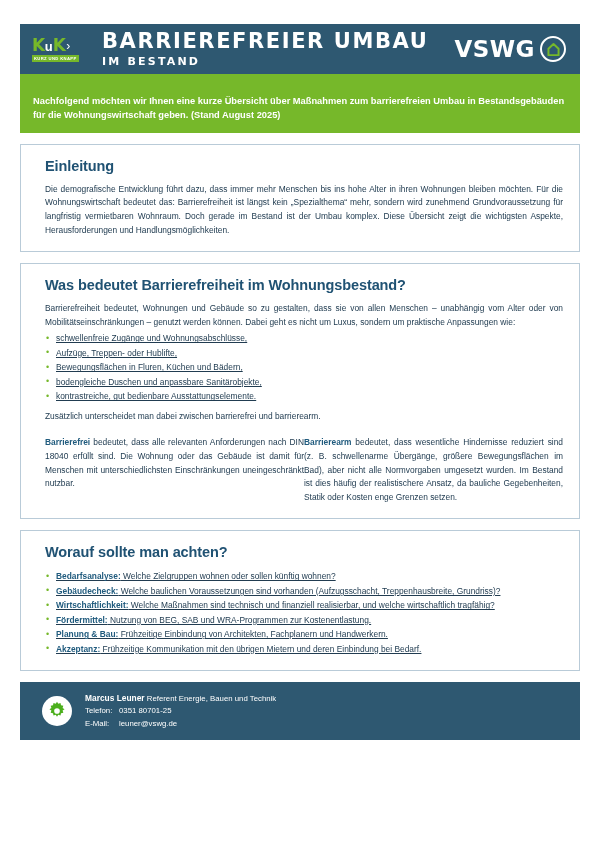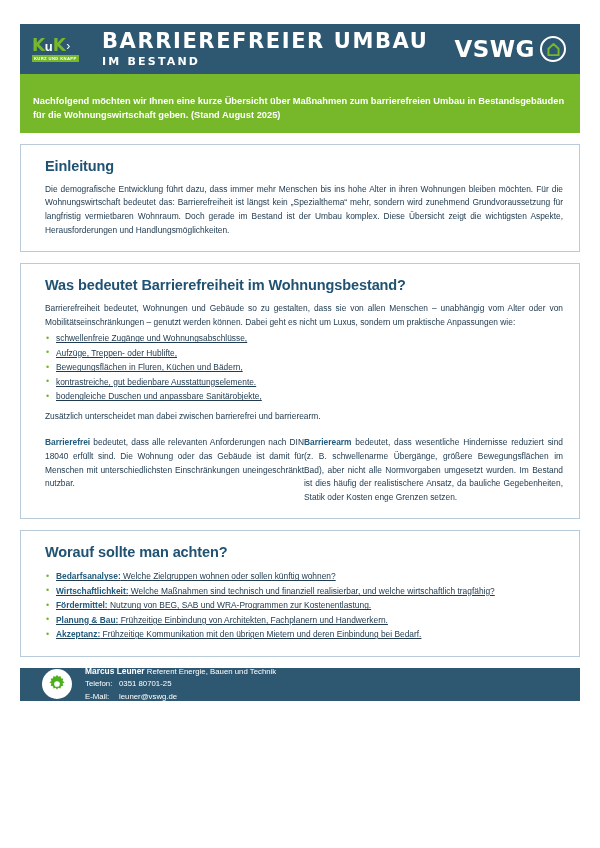--- a/index.html
+++ b/index.html
@@ -199,21 +199,21 @@
     font-weight: bold;
     color: #1f5a7d;
   }
 
   .spacer-line { height: 6px; }
 
   
   .footer {
     margin-top: 11px;
     background: #2e5871;
-    height: 33px;
+    height: 58px;
     display: flex;
     align-items: center;
     padding: 0 14px;
     box-sizing: border-box;
   }
   .footer-icon {
     width: 30px;
     height: 30px;
     border-radius: 50%;
     background: #ffffff;
@@ -274,40 +274,41 @@
     <p>Die demografische Entwicklung führt dazu, dass immer mehr Menschen bis ins hohe Alter in ihren Wohnungen bleiben möchten. Für die Wohnungswirtschaft bedeutet das: Barrierefreiheit ist längst kein „Spezialthema“ mehr, sondern wird zunehmend Grundvoraussetzung für langfristig vermietbaren Wohnraum. Doch gerade im Bestand ist der Umbau komplex. Diese Übersicht zeigt die wichtigsten Aspekte, Herausforderungen und Handlungsmöglichkeiten.</p>
   </div>
 
   <div class="card">
     <h2>Was bedeutet Barrierefreiheit im Wohnungsbestand?</h2>
     <p>Barrierefreiheit bedeutet, Wohnungen und Gebäude so zu gestalten, dass sie von allen Menschen – unabhängig vom Alter oder von Mobilitätseinschränkungen – genutzt werden können. Dabei geht es nicht um Luxus, sondern um praktische Anpassungen wie:</p>
     <ul class="bullets">
       <li>schwellenfreie Zugänge und Wohnungsabschlüsse,</li>
       <li>Aufzüge, Treppen- oder Hublifte,</li>
       <li>Bewegungsflächen in Fluren, Küchen und Bädern,</li>
+      <li>bodengleiche Duschen und anpassbare Sanitärobjekte,</li>
       <li>kontrastreiche, gut bedienbare Ausstattungselemente.</li>
-      <li>bodengleiche Duschen und anpassbare Sanitärobjekte,</li>
     </ul>
     <div class="spacer-line"></div>
     <p>Zusätzlich unterscheidet man dabei zwischen barrierefrei und barrierearm.</p>
 
     <div class="two-col">
       <div>
         <p><span class="lead-term">Barrierefrei</span><span> bedeutet, dass alle relevanten Anforderungen nach DIN 18040 erfüllt sind. Die Wohnung oder das Gebäude ist damit für Menschen mit unterschiedlichsten Einschränkungen uneingeschränkt nutzbar.</span></p>
       </div>
       <div>
         <p><span class="lead-term">Barrierearm</span><span> bedeutet, dass wesentliche Hindernisse reduziert sind (z. B. schwellenarme Übergänge, größere Bewegungsflächen im Bad), aber nicht alle Normvorgaben umgesetzt wurden. Im Bestand ist dies häufig der realistischere Ansatz, da bauliche Gegebenheiten, Statik oder Kosten enge Grenzen setzen.</span></p>
       </div>
     </div>
   </div>
 
   <div class="card">
     <h2>Worauf sollte man achten?</h2>
     <ul class="bullets">
       <li><b>Bedarfsanalyse:</b><span> Welche Zielgruppen wohnen oder sollen künftig wohnen?</span></li>
+      <li><b>Gebäudecheck:</b><span> Welche baulichen Voraussetzungen sind vorhanden (Aufzugsschacht, Treppenhausbreite, Grundriss)?</span></li>
       <li><b>Wirtschaftlichkeit:</b><span> Welche Maßnahmen sind technisch und finanziell realisierbar, und welche wirtschaftlich tragfähig?</span></li>
       <li><b>Fördermittel:</b><span> Nutzung von BEG, SAB und WRA-Programmen zur Kostenentlastung.</span></li>
       <li><b>Planung &amp; Bau:</b><span> Frühzeitige Einbindung von Architekten, Fachplanern und Handwerkern.</span></li>
       <li><b>Akzeptanz:</b><span> Frühzeitige Kommunikation mit den übrigen Mietern und deren Einbindung bei Bedarf.</span></li>
     </ul>
   </div>
 
   <div class="footer">
     <div class="footer-icon">
       <svg width="20" height="20" viewBox="0 0 24 24" aria-hidden="true">

